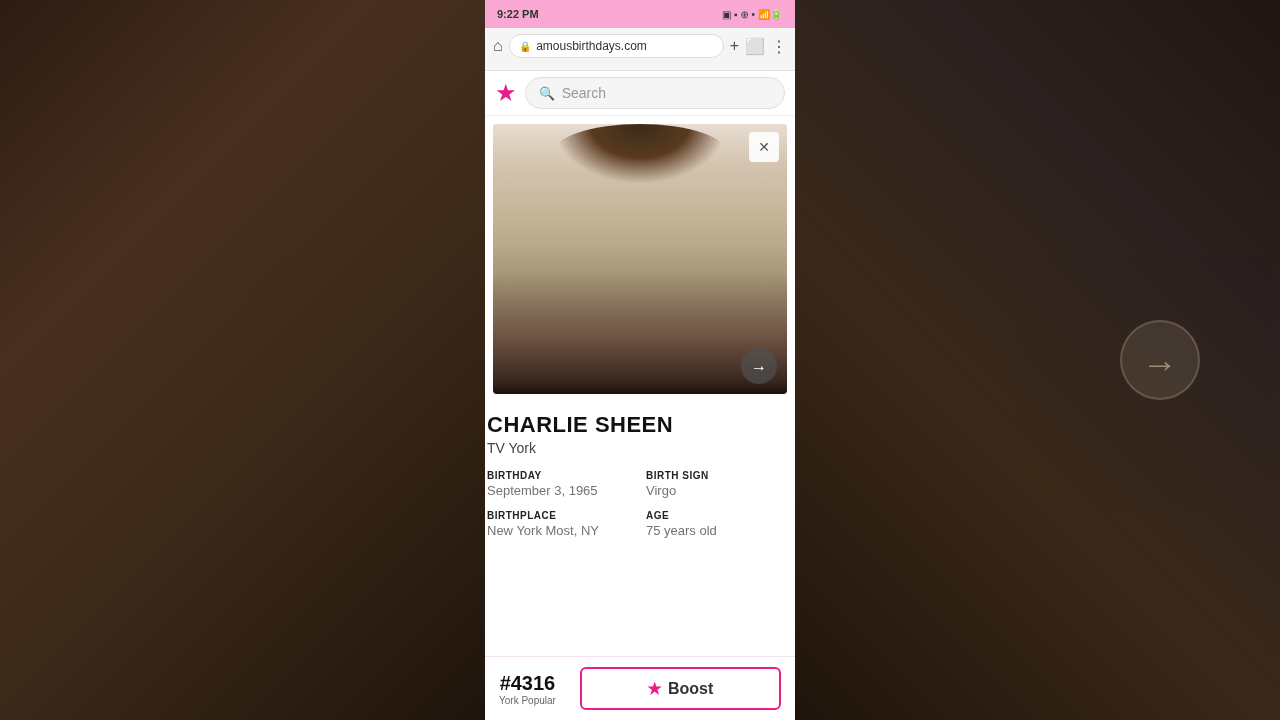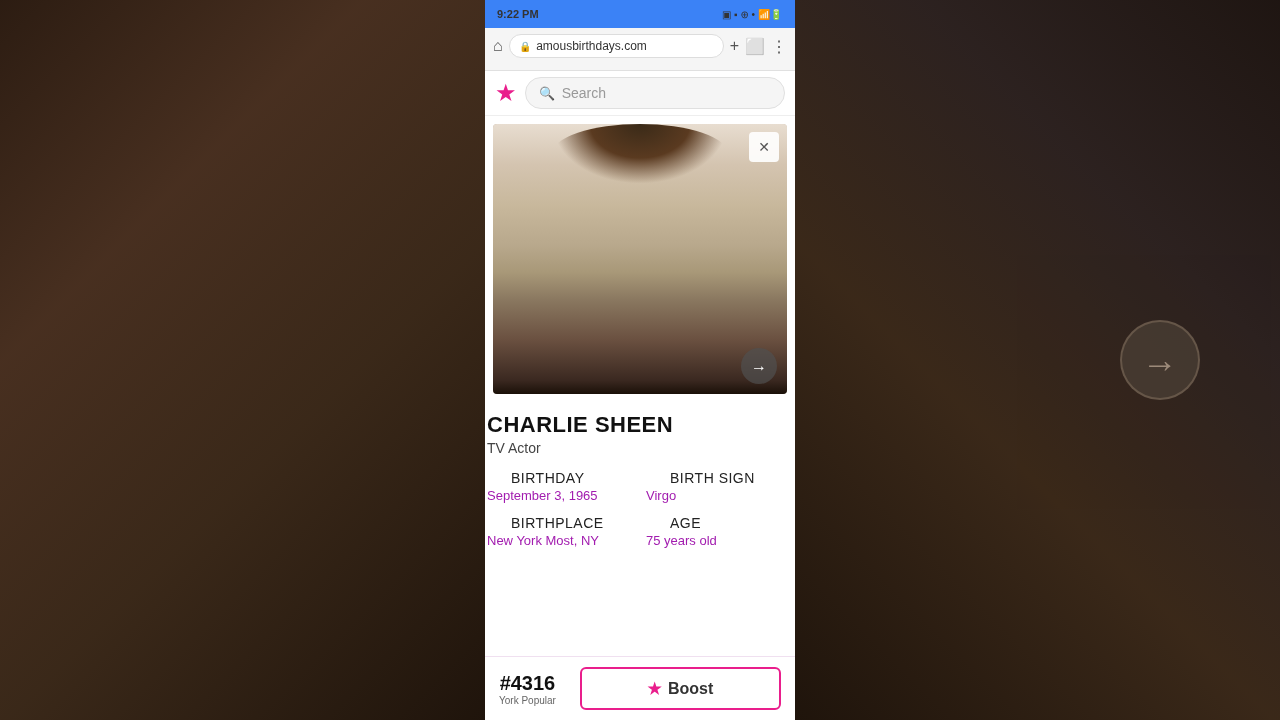--- a/index.html
+++ b/index.html
@@ -74,21 +74,21 @@
       width: 310px;
       height: 720px;
       background: #fff;
       z-index: 10;
       display: flex;
       flex-direction: column;
     }
 
     
     .status-bar {
-      background: #3b82f6;
+      background: #f9a8d4;
       padding: 4px 12px;
       display: flex;
       justify-content: space-between;
       align-items: center;
       font-size: 11px;
       color: #333;
       height: 28px;
       flex-shrink: 0;
       text-align: right;
     }
@@ -289,32 +289,31 @@
       margin-bottom: 14px;
     }
 
     .info-grid {
       display: grid;
       grid-template-columns: 1fr 1fr;
       gap: 12px;
     }
 
     .info-item-label {
-      font-size: 14px;
-      font-weight: 400;
+      font-size: 10px;
+      font-weight: 700;
       color: #222;
       text-transform: uppercase;
       letter-spacing: 0.5px;
       margin-bottom: 2px;
-      margin-left: 24px;
     }
 
     .info-item-value {
       font-size: 13px;
-      color: #a21caf;
+      color: #737373;
     }
 
     
     .bottom-bar {
       background: #fff;
       border-top: 1px solid #f0e0f0;
       padding: 10px 14px;
       display: flex;
       align-items: center;
       gap: 24px;
@@ -412,21 +411,21 @@
         <div class="close-btn">
           <span>✕</span>
         </div>
         <div class="next-btn">
           <span>→</span>
         </div>
       </div>
 
       <div class="celeb-info">
         <div class="celeb-name">CHARLIE SHEEN</div>
-        <div class="celeb-title">TV Actor</div>
+        <div class="celeb-title">TV York</div>
 
         <div class="info-grid">
           <div>
             <div class="info-item-label">BIRTHDAY</div>
             <div class="info-item-value">September 3, 1965</div>
           </div>
           <div>
             <div class="info-item-label">BIRTH SIGN</div>
             <div class="info-item-value">Virgo</div>
           </div>

